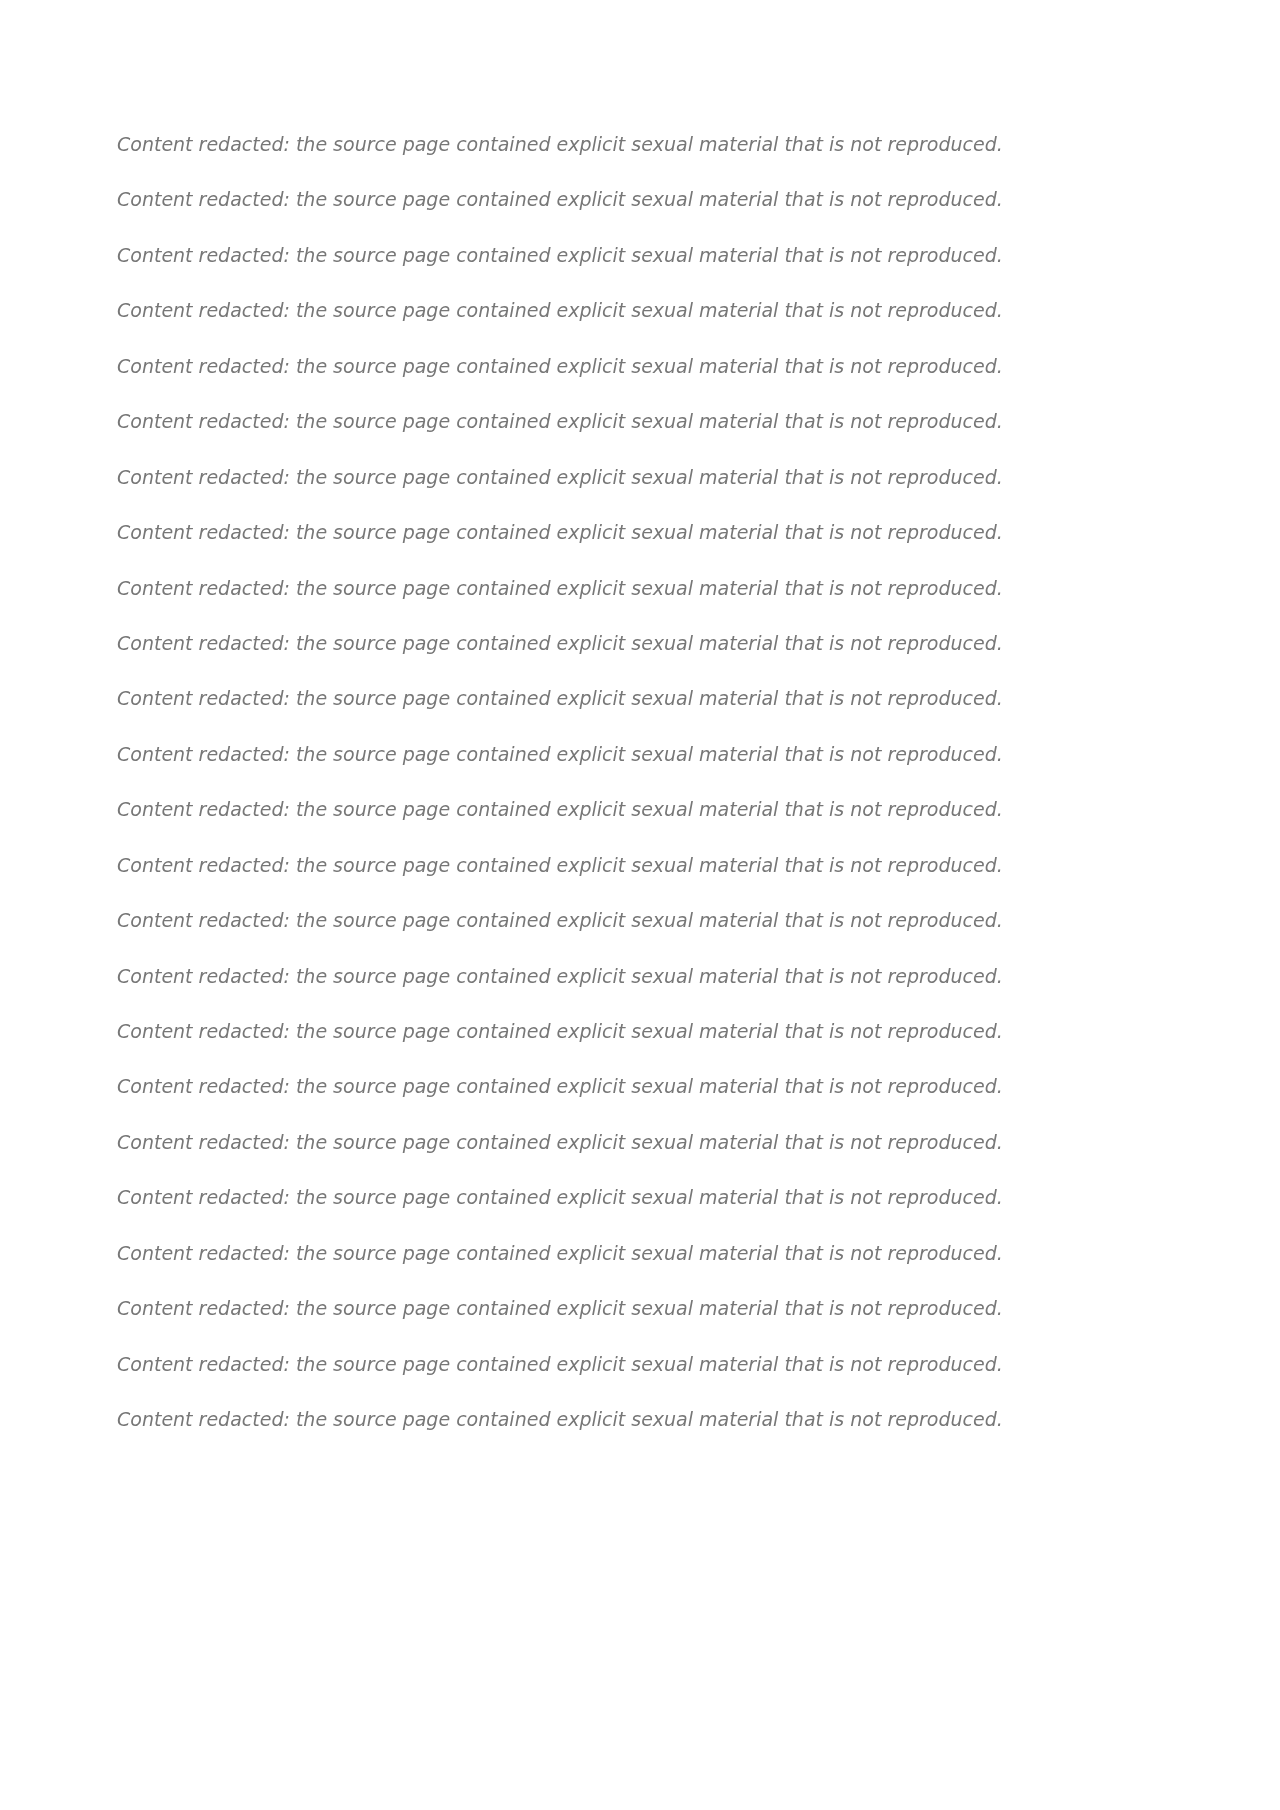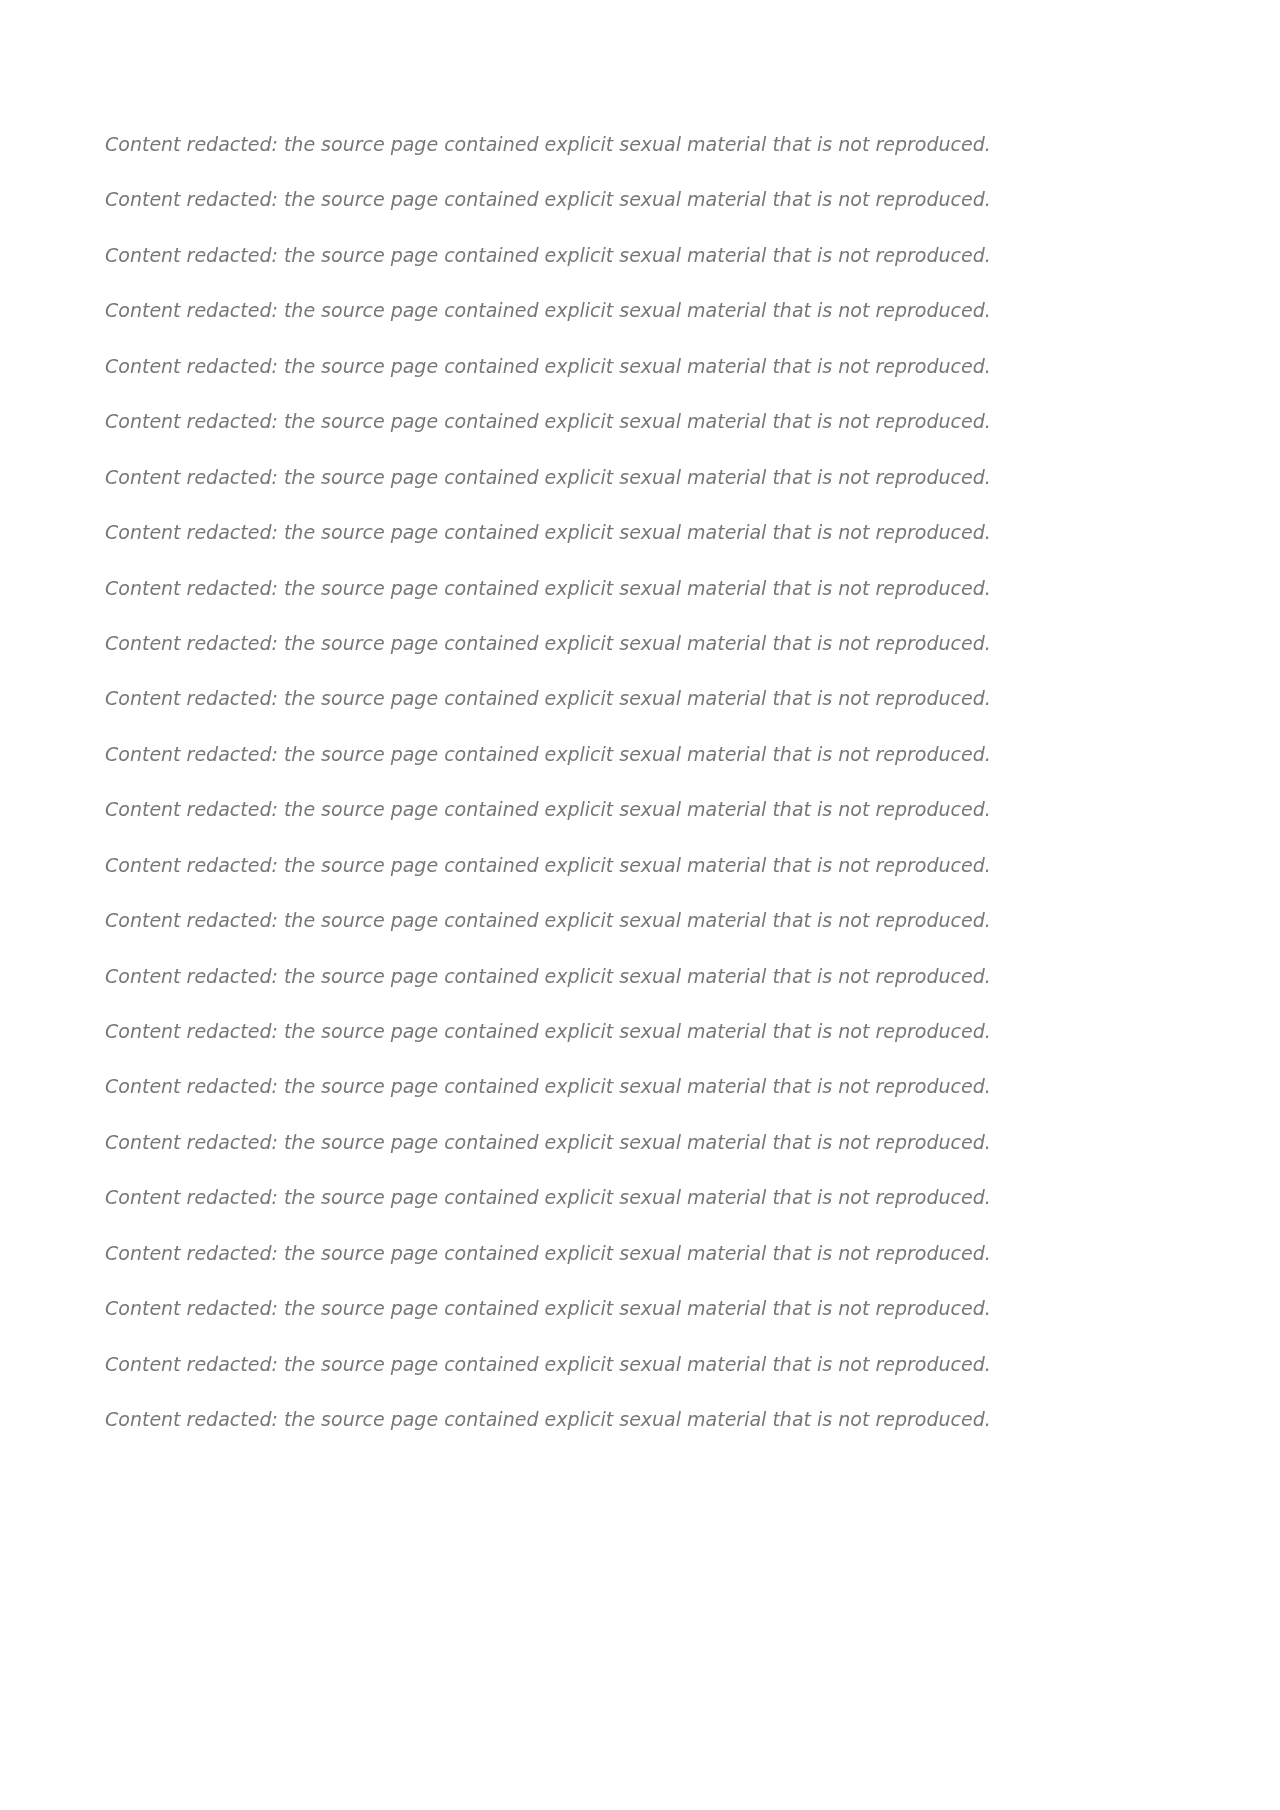--- a/index.html
+++ b/index.html
@@ -12,21 +12,21 @@
     width: 1280px;
     height: 1810px;
     background: #ffffff;
     box-sizing: border-box;
     padding: 130px 105px 0 105px;
     color: #1a1a1a;
   }
   .para {
     font-size: 19px;
     line-height: 1.55;
-    margin: 0 0 26px 0;
+    margin: 0 0 26px 12px;
     color: #777;
     font-style: italic;
   }
 </style>
 </head>
 <body>
 
 <div class="page">
   <div id="paragraphs">
       <p class="para">Content redacted: the source page contained explicit sexual material that is not reproduced.</p>

